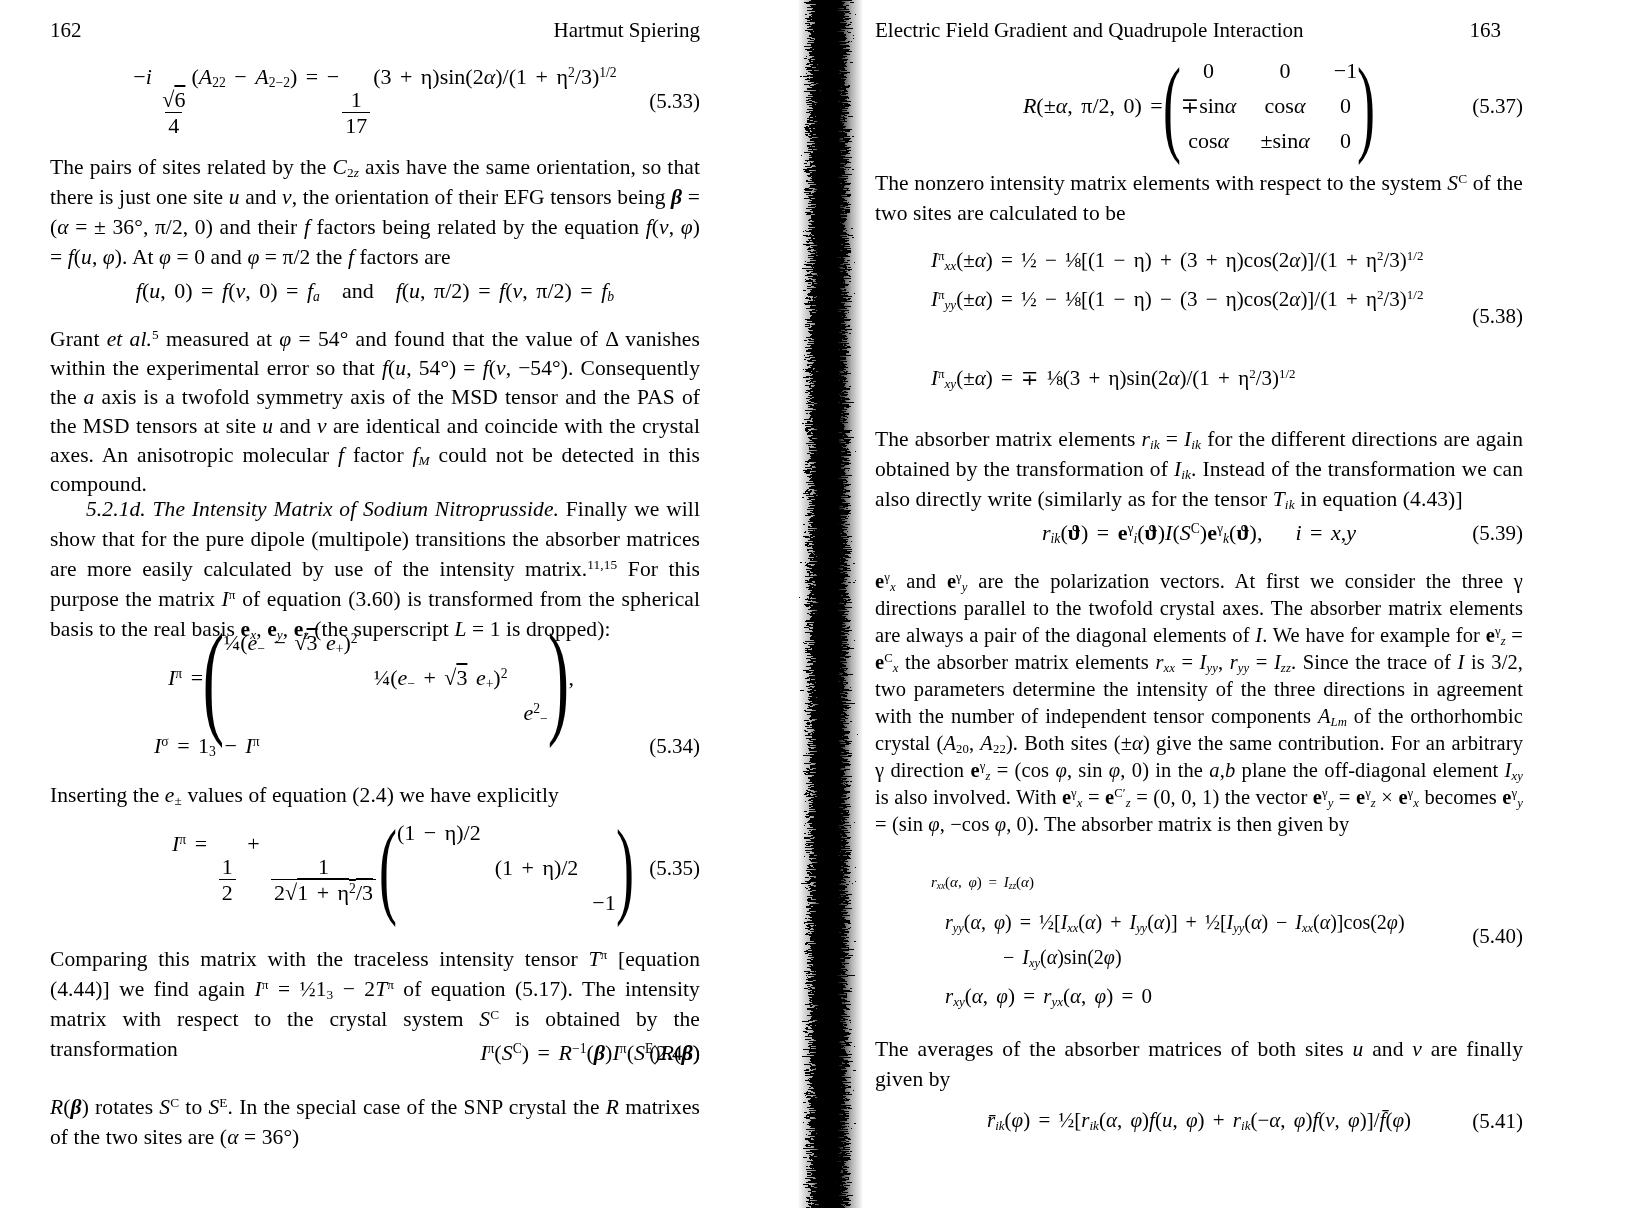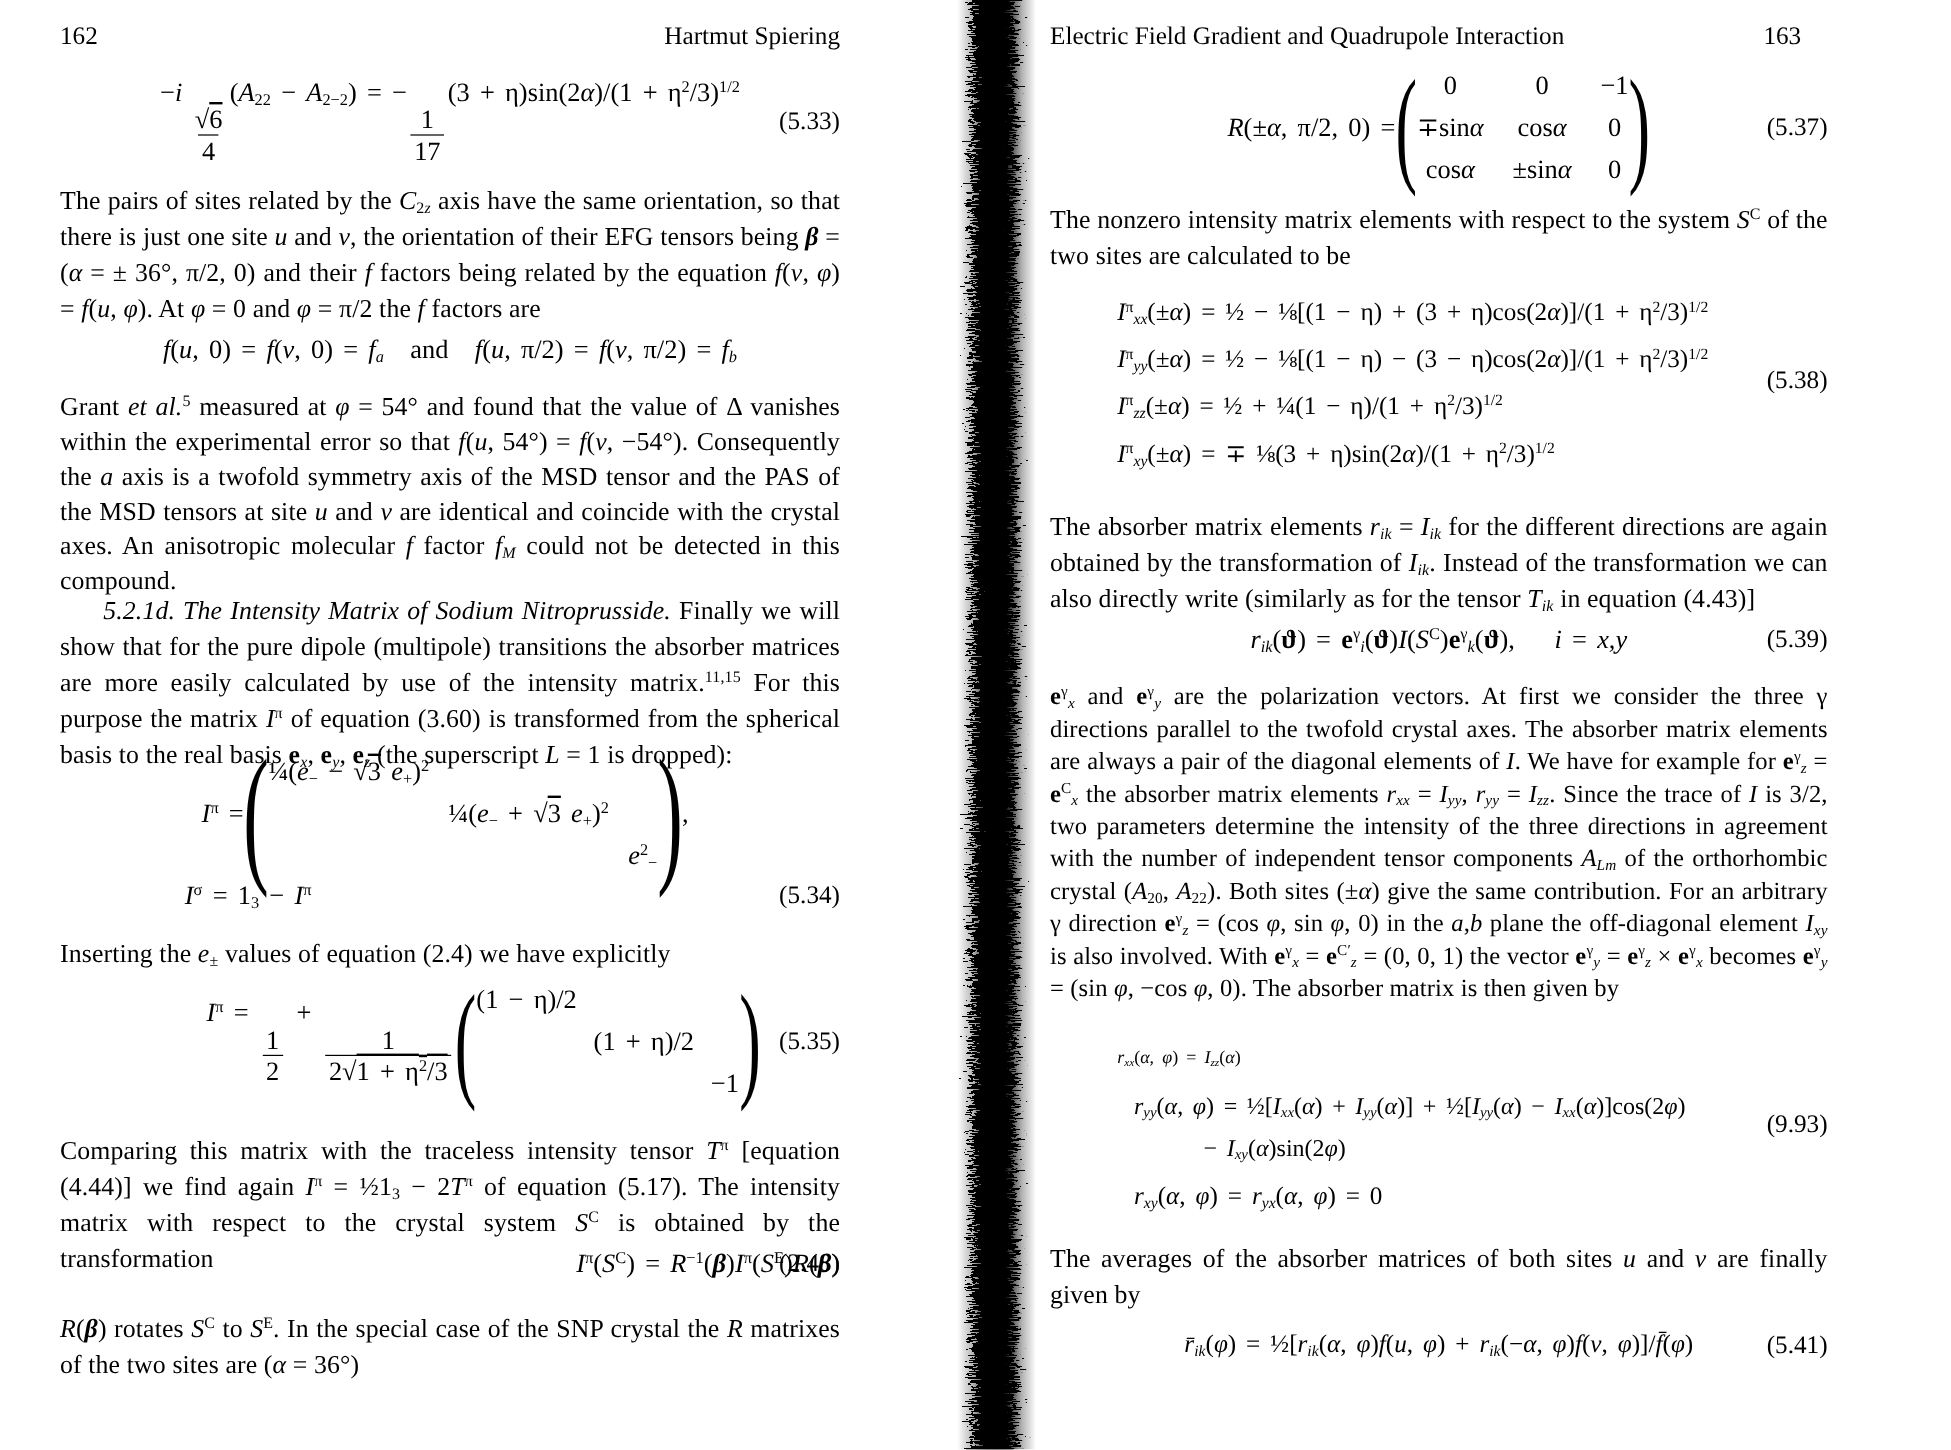--- a/index.html
+++ b/index.html
@@ -168,40 +168,39 @@
         <span class="rp parM"></span>
       </span>
       <span class="eqno">(5.37)</span>
     </div>
 
     <div class="abs par" style="top:168px;left:0;width:648px">The nonzero intensity matrix elements with respect to the system <i>S</i><sup>C</sup> of the two sites are calculated to be</div>
 
     <div class="abs" style="top:248px;left:0;width:648px;height:160px">
       <div class="eqrow" style="top:0;left:56px;font-size:21px"><i>I</i><sup>π</sup><sub><i>xx</i></sub>(±<i>α</i>) = ½ − ⅛[(1 − η) + (3 + η)cos(2<i>α</i>)]/(1 + η<sup>2</sup>/3)<sup>1/2</sup></div>
       <div class="eqrow" style="top:39px;left:56px;font-size:21px"><i>I</i><sup>π</sup><sub><i>yy</i></sub>(±<i>α</i>) = ½ − ⅛[(1 − η) − (3 − η)cos(2<i>α</i>)]/(1 + η<sup>2</sup>/3)<sup>1/2</sup></div>
-      <div class="eqrow" style="top:78px;left:56px;font-size:21px"><i>I</i><sup>π</sup><sub><i>zz</i></sub>(±<i>α</i>) = ½ + ¼(1 − η)/(1 + η<sup>2</sup>/3)<sup>1/2</sup></div>
       <div class="eqrow" style="top:118px;left:56px;font-size:21px"><i>I</i><sup>π</sup><sub><i>xy</i></sub>(±<i>α</i>) = ∓ ⅛(3 + η)sin(2<i>α</i>)/(1 + η<sup>2</sup>/3)<sup>1/2</sup></div>
       <span class="eqno fixed" style="top:56px">(5.38)</span>
     </div>
 
     <div class="abs par" style="top:424px;left:0;width:648px">The absorber matrix elements <i>r</i><sub><i>ik</i></sub> = <i>I</i><sub><i>ik</i></sub> for the different directions are again obtained by the transformation of <i>I</i><sub><i>ik</i></sub>. Instead of the transformation we can also directly write (similarly as for the tensor <i>T</i><sub><i>ik</i></sub> in equation (4.43)]</div>
 
     <div class="eqrow" style="top:520px;left:0;width:648px;text-align:center">
       <span><i>r</i><sub><i>ik</i></sub>(<b>ϑ</b>) = <b>e</b><sup>γ</sup><sub><i>i</i></sub>(<b>ϑ</b>)<i>I</i>(<i>S</i><sup>C</sup>)<b>e</b><sup>γ</sup><sub><i>k</i></sub>(<b>ϑ</b>),  <i>i</i> = <i>x</i>,<i>y</i></span>
       <span class="eqno">(5.39)</span>
     </div>
 
     <div class="abs par" style="top:568px;left:0;width:648px;font-size:20.5px;line-height:27px"><b>e</b><sup>γ</sup><sub><i>x</i></sub> and <b>e</b><sup>γ</sup><sub><i>y</i></sub> are the polarization vectors. At first we consider the three γ directions parallel to the twofold crystal axes. The absorber matrix elements are always a pair of the diagonal elements of <i>I</i>. We have for example for <b>e</b><sup>γ</sup><sub><i>z</i></sub> = <b>e</b><sup>C</sup><sub><i>x</i></sub> the absorber matrix elements <i>r</i><sub><i>xx</i></sub> = <i>I</i><sub><i>yy</i></sub>, <i>r</i><sub><i>yy</i></sub> = <i>I</i><sub><i>zz</i></sub>. Since the trace of <i>I</i> is 3/2, two parameters determine the intensity of the three directions in agreement with the number of independent tensor components <i>A</i><sub><i>Lm</i></sub> of the orthorhombic crystal (<i>A</i><sub>20</sub>, <i>A</i><sub>22</sub>). Both sites (±<i>α</i>) give the same contribution. For an arbitrary γ direction <b>e</b><sup>γ</sup><sub><i>z</i></sub> = (cos <i>φ</i>, sin <i>φ</i>, 0) in the <i>a</i>,<i>b</i> plane the off-diagonal element <i>I</i><sub><i>xy</i></sub> is also involved. With <b>e</b><sup>γ</sup><sub><i>x</i></sub> = <b>e</b><sup>C′</sup><sub><i>z</i></sub> = (0, 0, 1) the vector <b>e</b><sup>γ</sup><sub><i>y</i></sub> = <b>e</b><sup>γ</sup><sub><i>z</i></sub> × <b>e</b><sup>γ</sup><sub><i>x</i></sub> becomes <b>e</b><sup>γ</sup><sub><i>y</i></sub> = (sin <i>φ</i>, −cos <i>φ</i>, 0). The absorber matrix is then given by</div>
 
     <div class="abs" style="top:874px;left:0;width:648px;height:150px">
       <div class="eqrow" style="top:0;left:56px;font-size:15px"><i>r</i><sub><i>xx</i></sub>(<i>α</i>, <i>φ</i>) = <i>I</i><sub><i>zz</i></sub>(<i>α</i>)</div>
       <div class="eqrow" style="top:37px;left:70px;font-size:20px"><i>r</i><sub><i>yy</i></sub>(<i>α</i>, <i>φ</i>) = ½[<i>I</i><sub><i>xx</i></sub>(<i>α</i>) + <i>I</i><sub><i>yy</i></sub>(<i>α</i>)] + ½[<i>I</i><sub><i>yy</i></sub>(<i>α</i>) − <i>I</i><sub><i>xx</i></sub>(<i>α</i>)]cos(2<i>φ</i>)</div>
       <div class="eqrow" style="top:72px;left:128px;font-size:20px">− <i>I</i><sub><i>xy</i></sub>(<i>α</i>)sin(2<i>φ</i>)</div>
       <div class="eqrow" style="top:110px;left:70px;font-size:21px"><i>r</i><sub><i>xy</i></sub>(<i>α</i>, <i>φ</i>) = <i>r</i><sub><i>yx</i></sub>(<i>α</i>, <i>φ</i>) = 0</div>
-      <span class="eqno fixed" style="top:50px">(9.93)</span>
+      <span class="eqno fixed" style="top:50px">(5.40)</span>
     </div>
 
     <div class="abs par" style="top:1034px;left:0;width:648px">The averages of the absorber matrices of both sites <i>u</i> and <i>v</i> are finally given by</div>
 
     <div class="eqrow" style="top:1108px;left:0;width:648px;text-align:center;font-size:21px">
       <span><i>r̄</i><sub><i>ik</i></sub>(<i>φ</i>) = ½[<i>r</i><sub><i>ik</i></sub>(<i>α</i>, <i>φ</i>)<i>f</i>(<i>u</i>, <i>φ</i>) + <i>r</i><sub><i>ik</i></sub>(−<i>α</i>, <i>φ</i>)<i>f</i>(<i>v</i>, <i>φ</i>)]/<i>f̄</i>(<i>φ</i>)</span>
       <span class="eqno">(5.41)</span>
     </div>
   </div>
 </div>

